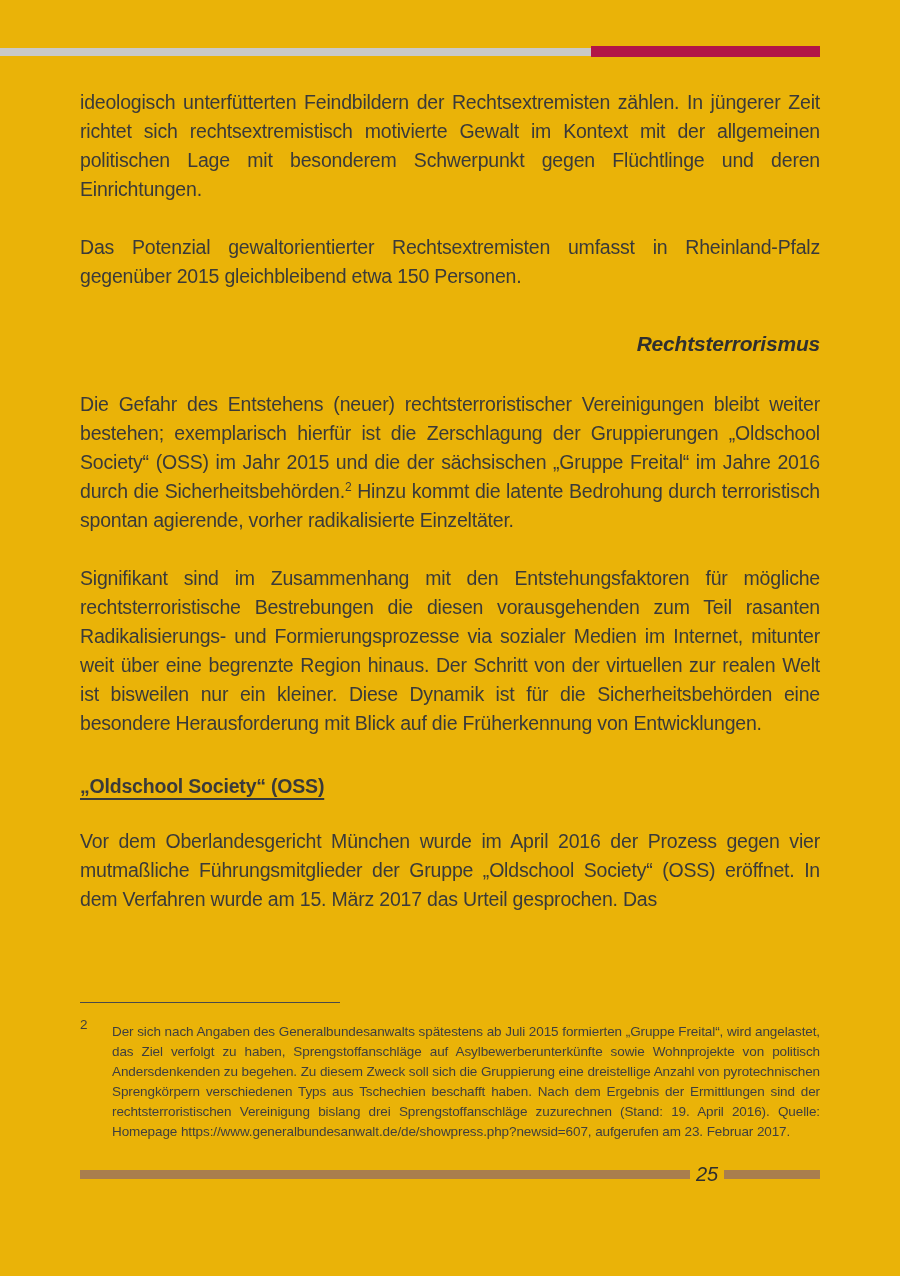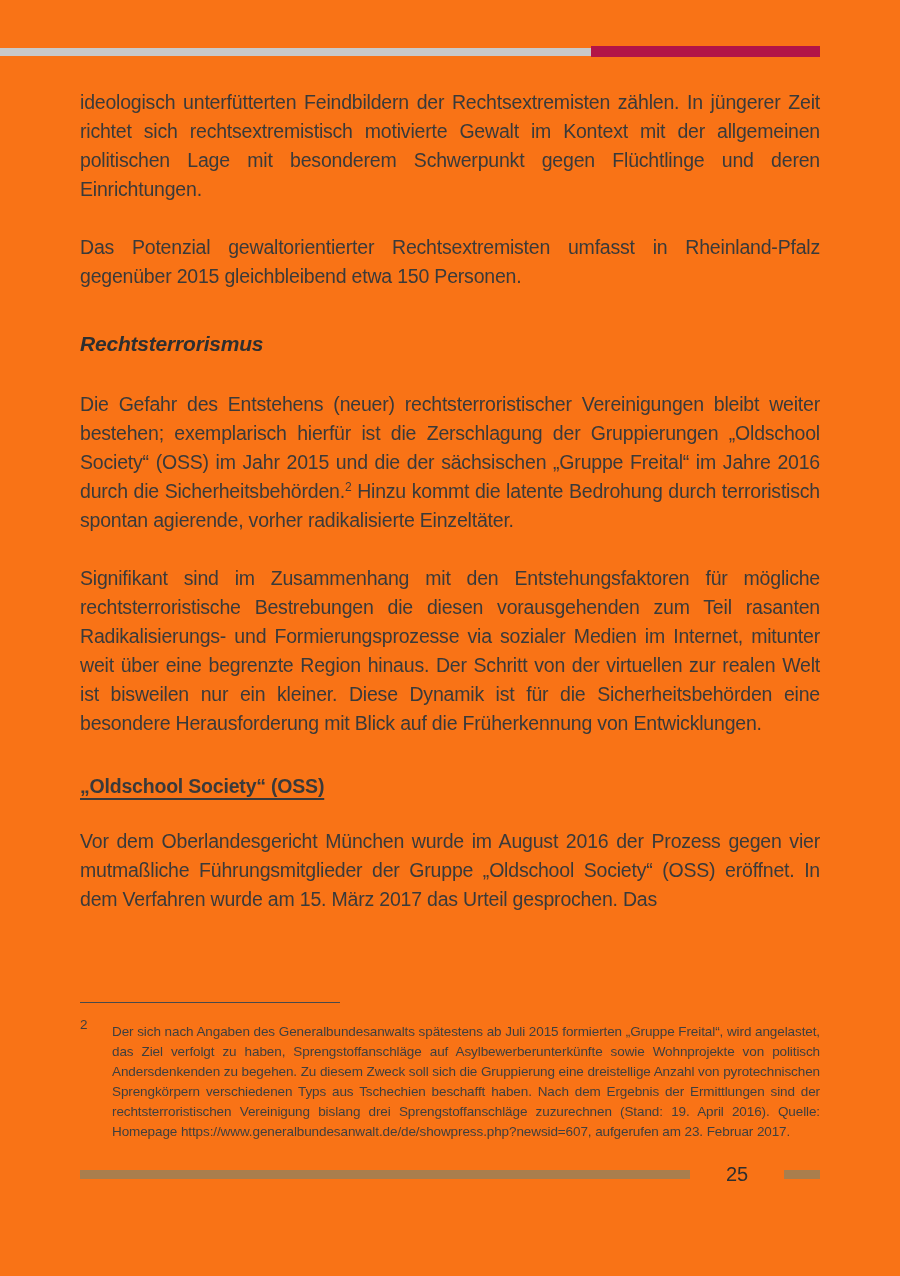--- a/index.html
+++ b/index.html
@@ -1,20 +1,20 @@
 <!DOCTYPE html>
 <html lang="de" style="--accent-red: #b21547; --bar-gray: #c9c9c9; --bar-brown: #a97e4d; --text: #3a3a3a;"><head>
 <meta charset="utf-8">
 <style>
   html, body { margin: 0; padding: 0; background: #ffffff; }
   .page {
     position: relative;
     width: 900px;
     height: 1276px;
-    background: #f97316;
+    background: #eab308;
     overflow: hidden;
     font-family: "Liberation Sans", "DejaVu Sans", sans-serif;
     color: var(--text, #3a3a3a);
   }
 
   
   .top-bar {
     position: absolute;
     top: 46px; left: 0;
     width: 820px; height: 11px;
@@ -42,21 +42,21 @@
     hyphens: auto;
   }
   .content p { margin: 0 0 29px 0; }
   .section-heading {
     margin: 38px 0 32px 0;
     font-size: 21px;
     line-height: 29px;
     font-weight: bold;
     font-style: italic;
     color: #2f2f2f;
-    text-align: left;
+    text-align: right;
   }
   .sub-heading {
     margin: 34px 0 26px 0;
     font-size: 19.5px;
     line-height: 29px;
     text-align: left;
   }
   .sub-heading .underlined {
     text-decoration: underline;
     text-underline-offset: 5px;
@@ -97,24 +97,25 @@
     top: 1163px; left: 80px;
     width: 740px;
     display: flex;
     align-items: center;
   }
   .footer .bar-long {
     width: 610px; height: 9px; flex: none;
     background: var(--bar-brown, #a97e4d);
   }
   .footer .page-number {
-    margin: 0 36px;
+    margin: 0 6px;
     font-size: 20px;
     color: #2f2f2f;
     flex: none;
+    font-style: italic;
   }
   .footer .bar-short {
     flex: 1; height: 9px;
     background: var(--bar-brown, #a97e4d);
   }
 </style>
 </head>
 <body>
 
 <div class="page">
@@ -130,21 +131,21 @@
     <p>Das Potenzial gewaltorientierter Rechtsextremisten umfasst in Rheinland-Pfalz gegenüber 2015 gleichbleibend etwa 150 Personen.</p>
 
     <h2 class="section-heading">Rechtsterrorismus</h2>
 
     <p><span>Die Gefahr des Entstehens (neuer) rechtsterroristischer Vereinigungen bleibt weiter bestehen; exemplarisch hierfür ist die Zerschlagung der Gruppierungen „Oldschool Society“ (OSS) im Jahr 2015 und die der sächsischen „Gruppe Freital“ im Jahre 2016 durch die Sicherheitsbehörden.</span><sup class="fn-ref">2</sup><span> Hinzu kommt die latente Bedrohung durch terroristisch spontan agierende, vorher radikalisierte Einzeltäter.</span></p>
 
     <p>Signifikant sind im Zusammenhang mit den Entstehungsfaktoren für mögliche rechtsterroristische Bestrebungen die diesen vorausgehenden zum Teil rasanten Radikalisierungs- und Formierungsprozesse via sozialer Medien im Internet, mitunter weit über eine begrenzte Region hinaus. Der Schritt von der virtuellen zur realen Welt ist bisweilen nur ein kleiner. Diese Dynamik ist für die Sicherheitsbehörden eine besondere Herausforderung mit Blick auf die Früherkennung von Entwicklungen.</p>
 
     <h3 class="sub-heading"><span class="underlined">„Oldschool Society“ (OSS)</span></h3>
 
-    <p>Vor dem Oberlandesgericht München wurde im August 2016 der Prozess gegen vier mutmaßliche Führungsmitglieder der Gruppe „Oldschool Society“ (OSS) eröffnet. In dem Verfahren wurde am 15. März 2017 das Urteil gesprochen. Das</p>
+    <p>Vor dem Oberlandesgericht München wurde im April 2016 der Prozess gegen vier mutmaßliche Führungsmitglieder der Gruppe „Oldschool Society“ (OSS) eröffnet. In dem Verfahren wurde am 15. März 2017 das Urteil gesprochen. Das</p>
   </div>
 
   <div class="footnote-area">
     <hr class="footnote-rule">
     <div class="footnote">
       <span class="fn-marker">2</span>
       <span class="fn-text">Der sich nach Angaben des Generalbundesanwalts spätestens ab Juli 2015 formierten „Gruppe Freital“, wird angelastet, das Ziel verfolgt zu haben, Sprengstoffanschläge auf Asylbewerberunterkünfte sowie Wohnprojekte von politisch Andersdenkenden zu begehen. Zu diesem Zweck soll sich die Gruppierung eine dreistellige Anzahl von pyrotechnischen Sprengkörpern verschiedenen Typs aus Tschechien beschafft haben. Nach dem Ergebnis der Ermittlungen sind der rechtsterroristischen Vereinigung bislang drei Sprengstoffanschläge zuzurechnen (Stand: 19. April 2016). Quelle: Homepage https://www.generalbundesanwalt.de/de/showpress.php?newsid=607, aufgerufen am 23. Februar 2017.</span>
     </div>
   </div>
 

